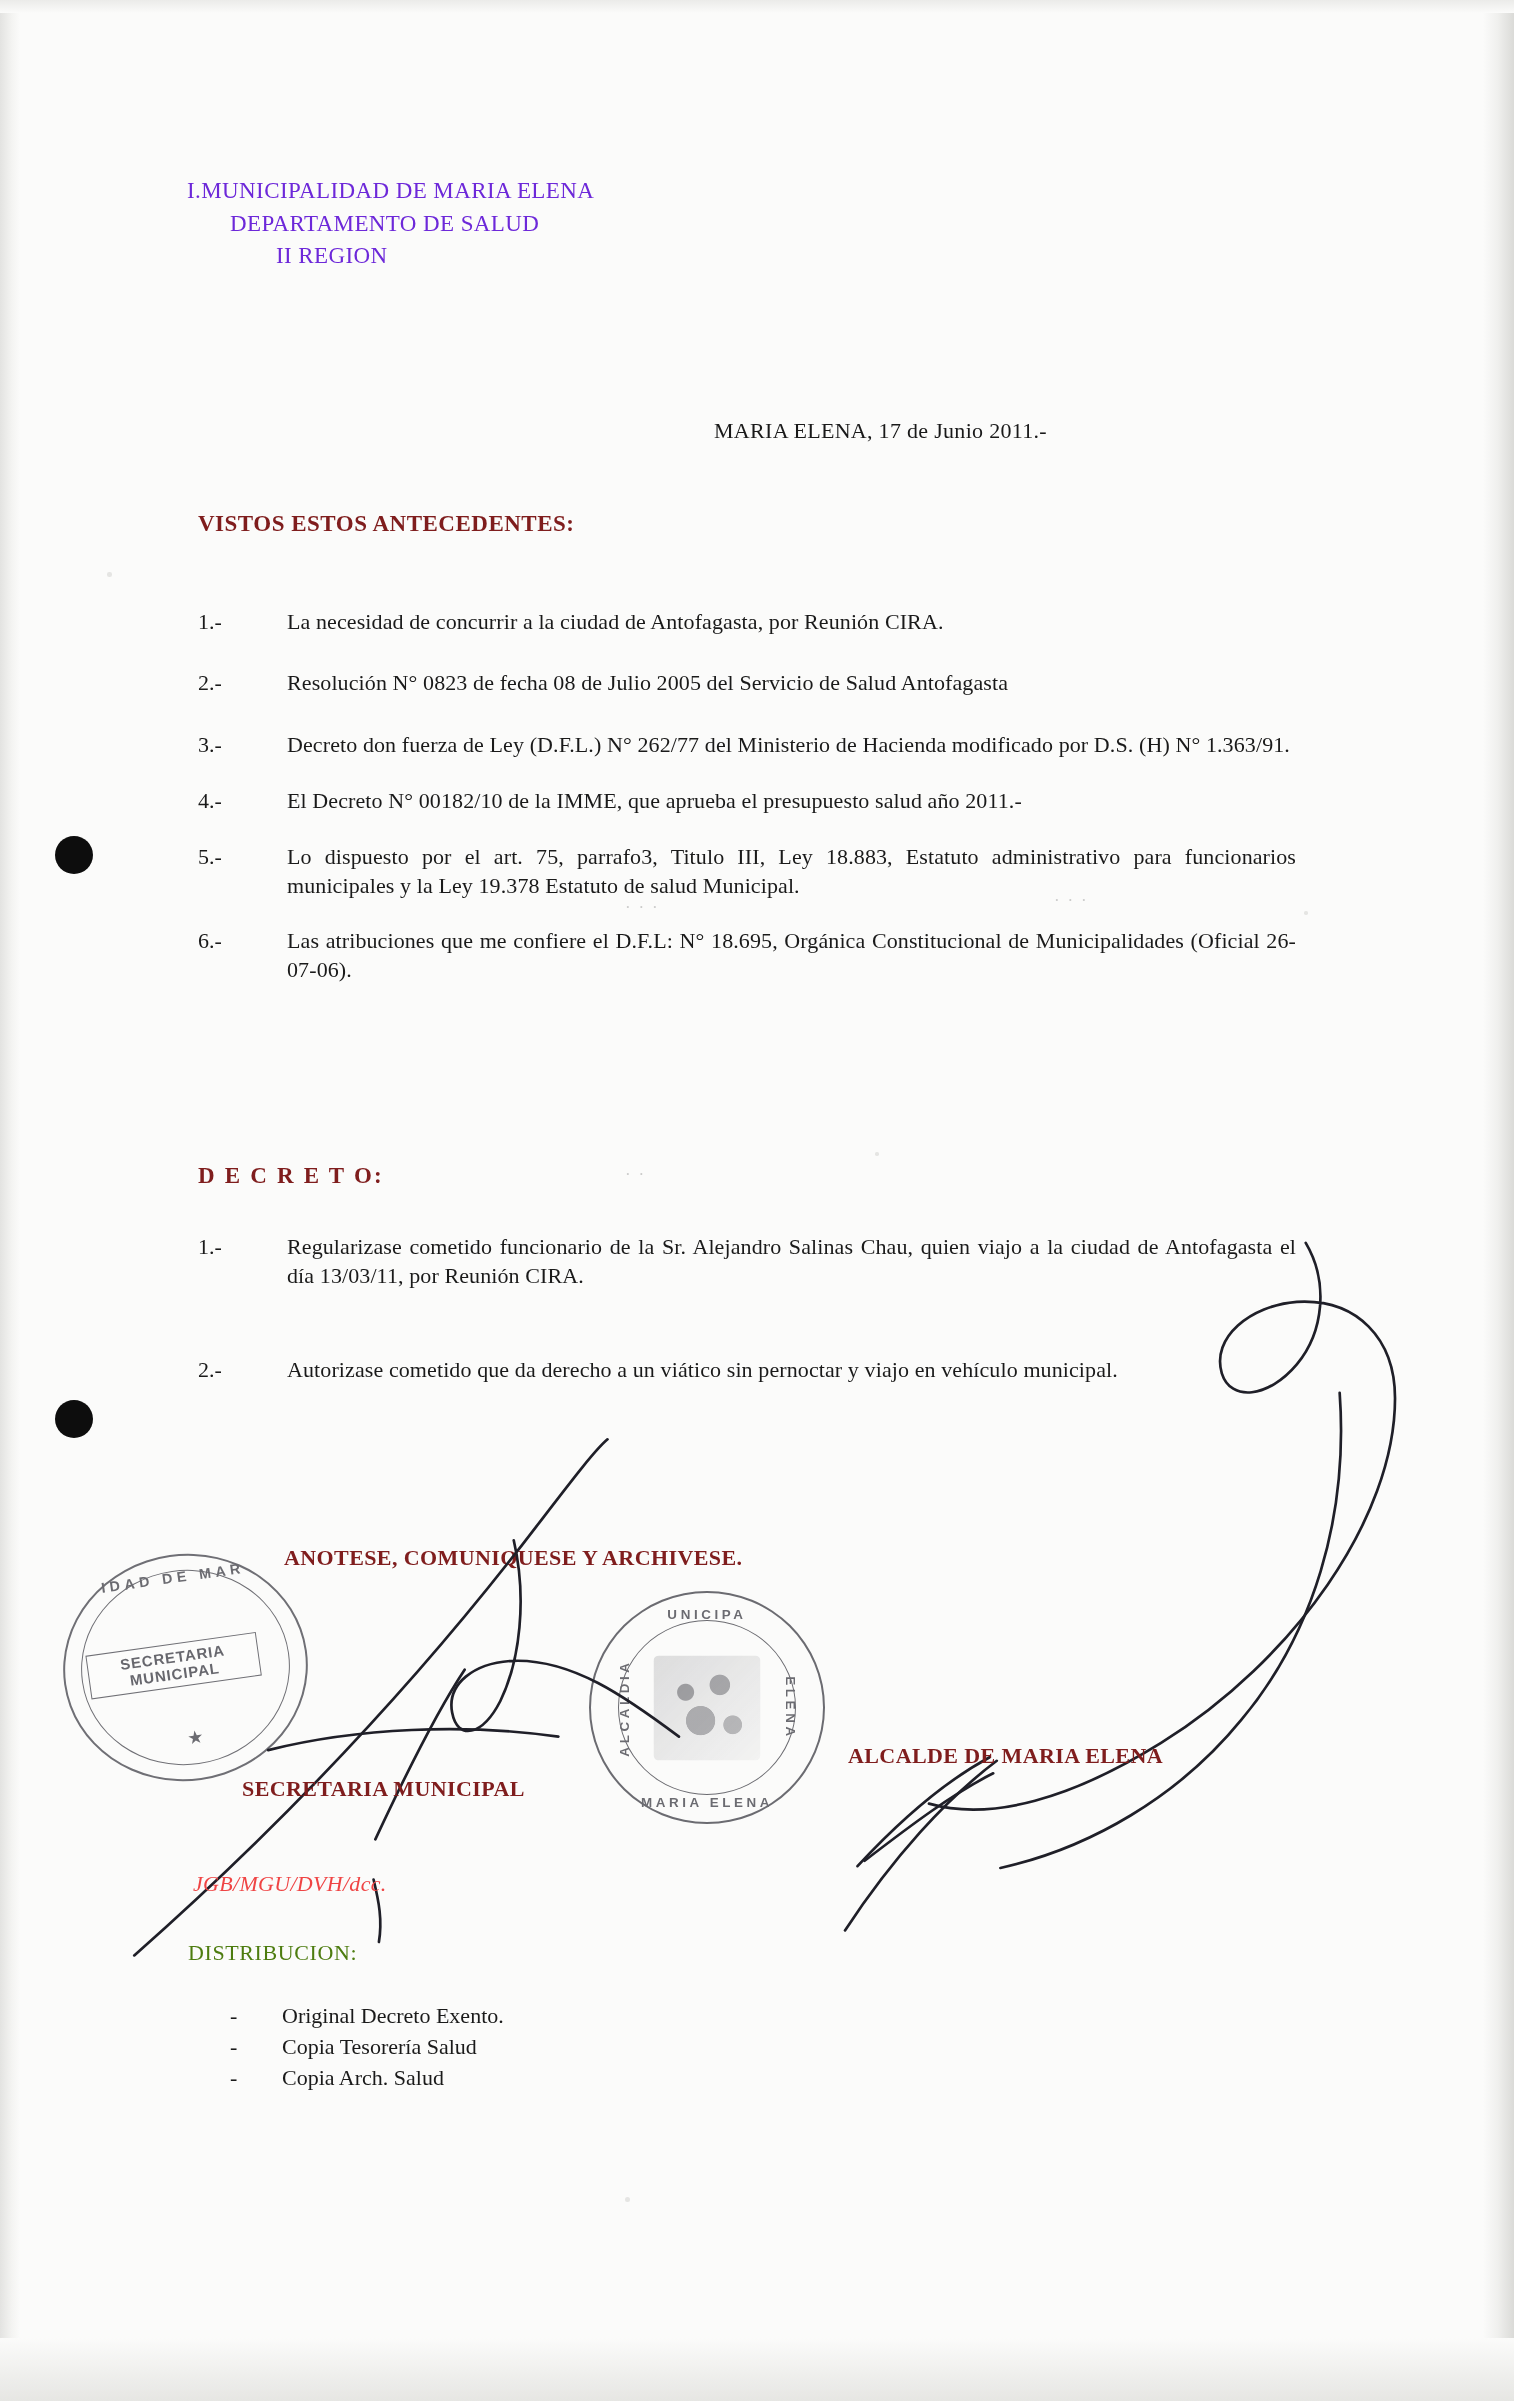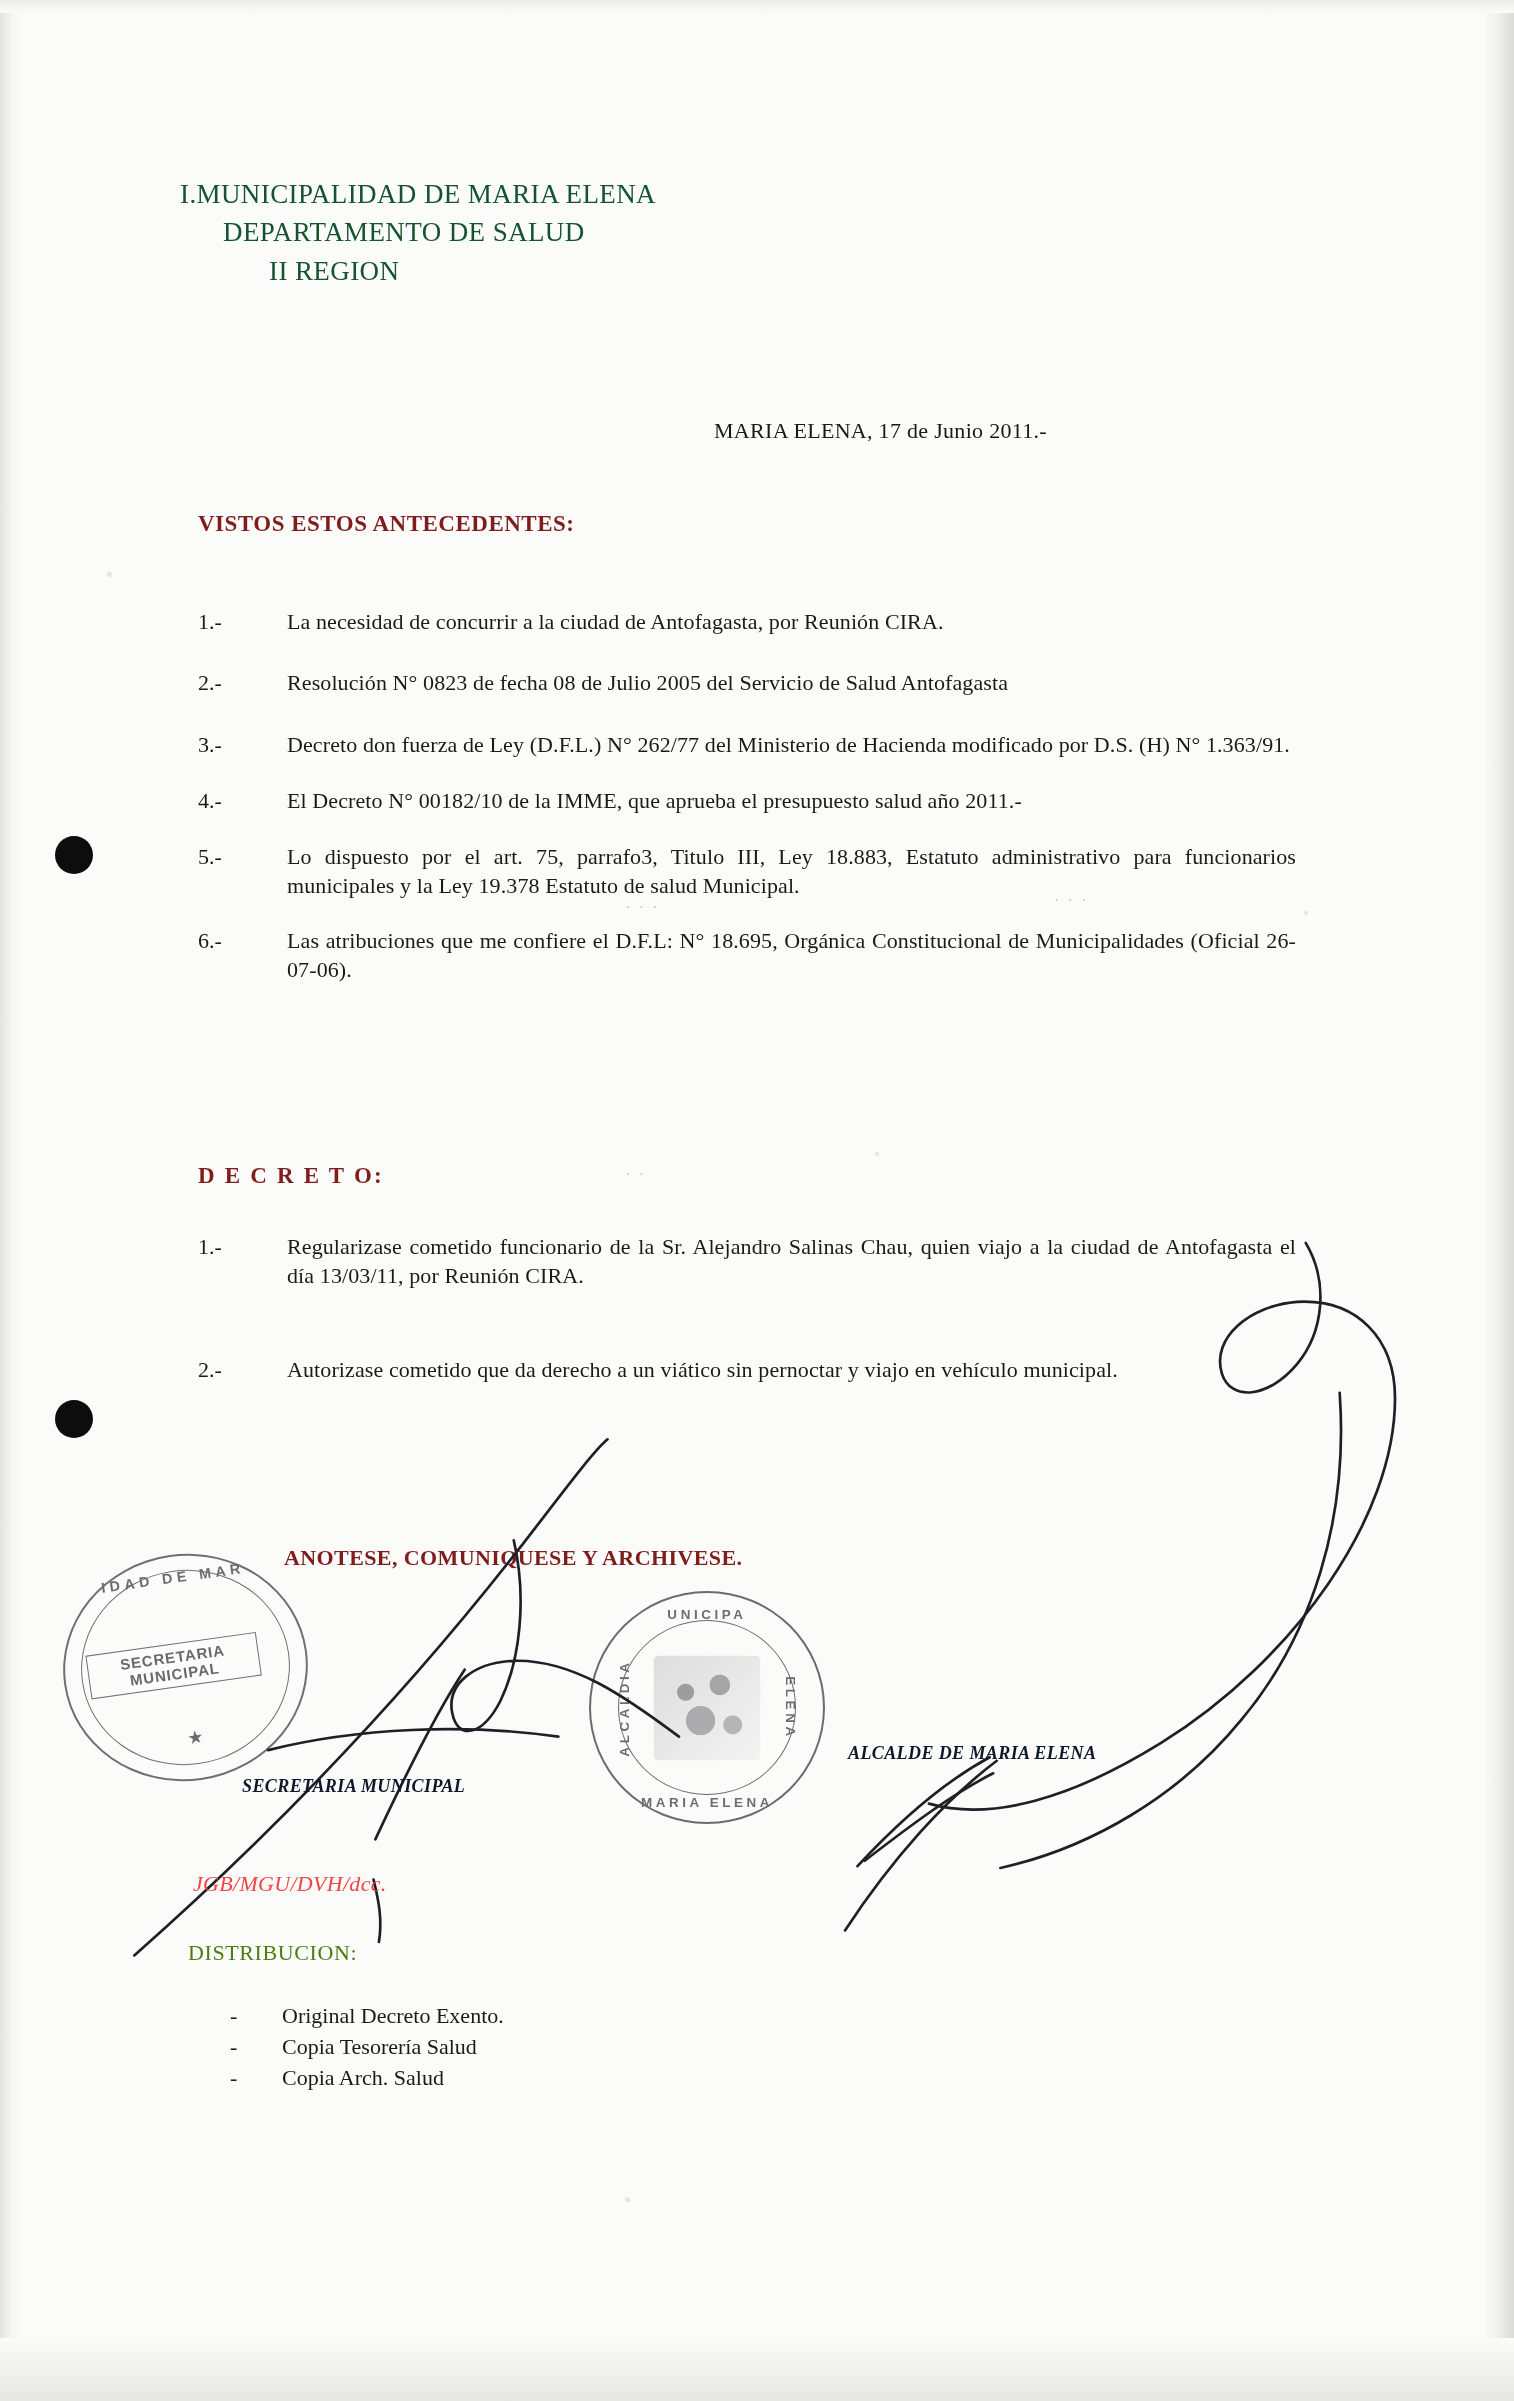--- a/index.html
+++ b/index.html
@@ -45,25 +45,25 @@
   .speck {
     position: absolute;
     background: #cfcfcc;
     border-radius: 50%;
     opacity: .5;
   }
 
   
   .letterhead {
     position: absolute;
-    left: 180px;
+    left: 187px;
     top: 175px;
-    font-size: 27px;
+    font-size: 23px;
     line-height: 1.42;
-    color: #14532d;
+    color: #6d28d9;
     letter-spacing: 0.4px;
   }
   .letterhead div:nth-child(2) { padding-left: 43px; }
   .letterhead div:nth-child(3) { padding-left: 89px; }
 
   .decreto-line {
     position: absolute;
     left: 714px;
     top: 338px;
     font-size: 24px;
@@ -135,24 +135,23 @@
     border-radius: 50%;
     background: #0d0d0d;
     left: 55px;
   }
   #hole-1 { top: 836px; }
   #hole-2 { top: 1400px; }
 
   .sig-label {
     position: absolute;
     font-weight: bold;
-    font-size: 18px;
+    font-size: 22px;
     letter-spacing: 0.4px;
-    color: #0f172a;
-    font-style: italic;
+    color: #7f1d1d;
   }
   #alcalde-label { left: 848px; top: 1743px; }
   #secretaria-label { left: 217px; top: 1776px; margin-left: 25px; }
 
   .initials {
     position: absolute;
     left: 193px;
     top: 1871px;
     font-size: 22px;
     color: #ef4444;

